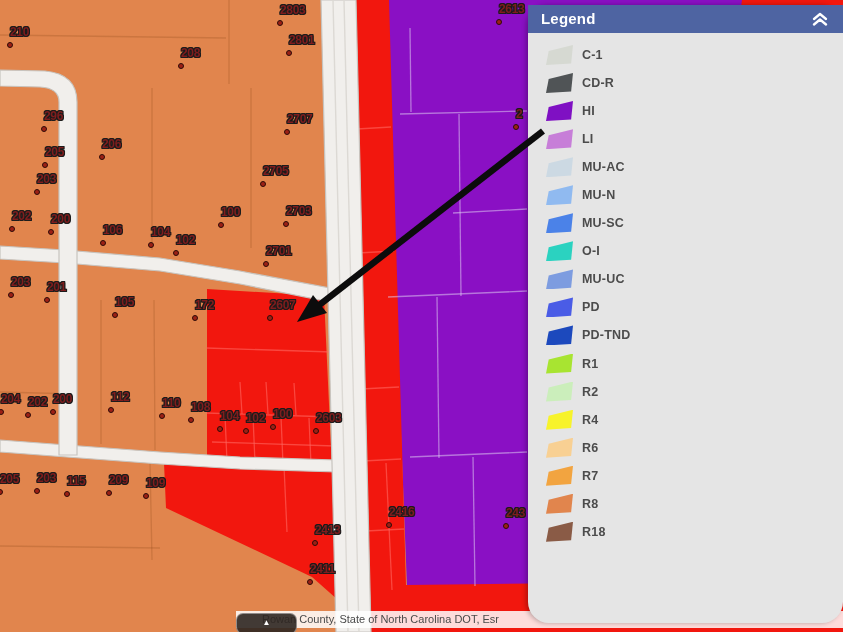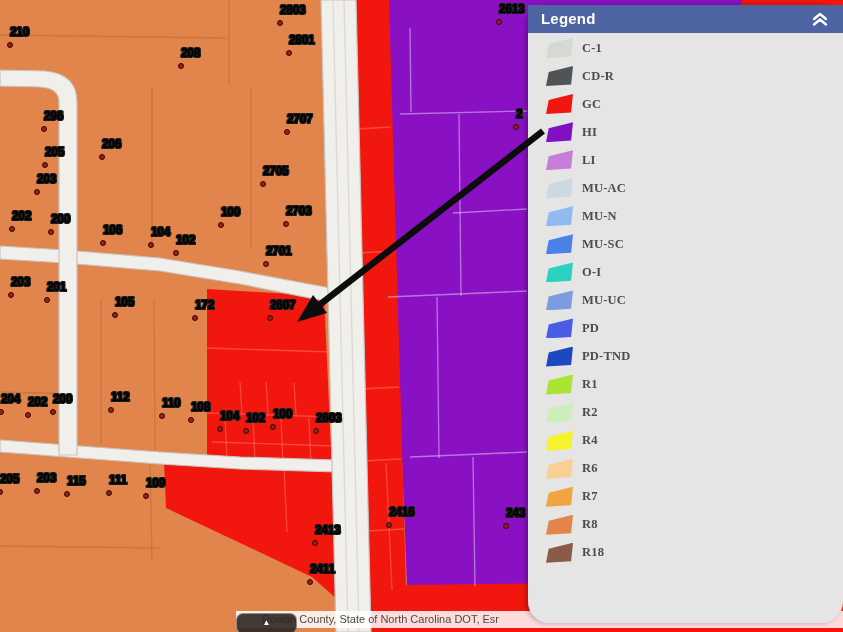--- a/index.html
+++ b/index.html
@@ -9,39 +9,39 @@
   .lane{stroke:#dcd9d4;stroke-width:1.4;}
   .lo{stroke:rgba(140,70,25,.25);stroke-width:1.3;}
   .lr{stroke:rgba(255,104,96,.6);stroke-width:1.3;}
   .lp{stroke:rgba(221,200,241,.55);stroke-width:1.3;}
   
   #labels{position:absolute;left:0;top:0;width:843px;height:632px;z-index:2;pointer-events:none;}
   .pl{position:absolute;}
   .pl .dot{position:absolute;left:0;top:0;width:6px;height:6px;border-radius:50%;
     background:#9c2015;border:1.4px solid #2e0b08;box-sizing:border-box;}
   .pl .plt{position:absolute;left:3px;top:-17px;white-space:nowrap;font-size:12px;font-weight:bold;
-    letter-spacing:-0.3px;color:#000000;
+    letter-spacing:-0.3px;color:#7f1d1d;
     text-shadow:-1px 0 0 #1c1c1c,1px 0 0 #1c1c1c,0 -1px 0 #1c1c1c,0 1px 0 #1c1c1c,
                 -1px -1px 0 #1c1c1c,1px 1px 0 #1c1c1c,-1px 1px 0 #1c1c1c,1px -1px 0 #1c1c1c;}
   
   #attrbar{position:absolute;left:236px;top:611px;width:607px;height:17px;z-index:3;
     background:rgba(255,255,255,.85);}
   #attrbar .attxt{display:block;padding-left:26px;font-size:11px;line-height:17px;color:#4a4a4a;
     white-space:nowrap;overflow:hidden;}
   #attrbtn{position:absolute;left:236px;top:613px;width:61px;height:21px;z-index:4;
     background:rgba(45,38,33,.9);border:1px solid rgba(255,255,255,.42);border-radius:7px;
     box-sizing:border-box;text-align:center;color:#fff;font-size:8px;line-height:18px;cursor:pointer;}
   
   #legend{position:absolute;left:528px;top:5px;width:315px;height:618px;z-index:5;background:#e5e5e5;
     box-shadow:-2px 0 5px rgba(0,0,0,.28);border-radius:21px;}
   #legend-header{position:relative;height:28px;background:#4e64a2;}
   #legend-title{position:absolute;left:13px;top:5px;font-size:15px;font-weight:bold;color:#ffffff;
     letter-spacing:.2px;}
   #legend-collapse{position:absolute;right:14px;top:7px;width:18px;height:14px;cursor:pointer;}
-  #legend-list{padding-top:1px;font-family:Liberation Serif, serif;}
+  #legend-list{padding-top:8px;}
   .lrow{display:flex;align-items:center;height:28.05px;padding-left:18px;}
   .sw{width:27px;height:20px;flex:0 0 27px;
     clip-path:polygon(10% 30%,100% 0%,93% 92%,0% 100%);}
   .lbl{margin-left:9px;font-size:12.5px;font-weight:600;color:#4c4c4c;letter-spacing:.2px;}
   
   #arrow{position:absolute;left:0;top:0;z-index:6;pointer-events:none;}
 </style>
 </head>
 <body>
 
@@ -252,21 +252,21 @@
       <div class="pl" style="left: 34px; top: 488px;">
         <span class="dot"></span>
         <span class="plt">203</span>
       </div>
       <div class="pl" style="left: 64px; top: 491px;">
         <span class="dot"></span>
         <span class="plt">115</span>
       </div>
       <div class="pl" style="left: 106px; top: 490px;">
         <span class="dot"></span>
-        <span class="plt">111</span>
+        <span class="plt">209</span>
       </div>
       <div class="pl" style="left: 143px; top: 493px;">
         <span class="dot"></span>
         <span class="plt">109</span>
       </div>
       <div class="pl" style="left: 312px; top: 540px;">
         <span class="dot"></span>
         <span class="plt">2413</span>
       </div>
       <div class="pl" style="left: 307px; top: 579px;">
@@ -311,24 +311,20 @@
     <div id="legend-list">
         <div class="lrow">
           <span class="sw" style="background: rgb(214, 217, 210);"></span>
           <span class="lbl">C-1</span>
         </div>
         <div class="lrow">
           <span class="sw" style="background: rgb(80, 84, 86);"></span>
           <span class="lbl">CD-R</span>
         </div>
         <div class="lrow">
-          <span class="sw" style="background: rgb(242, 23, 14);"></span>
-          <span class="lbl">GC</span>
-        </div>
-        <div class="lrow">
           <span class="sw" style="background: rgb(127, 16, 195);"></span>
           <span class="lbl">HI</span>
         </div>
         <div class="lrow">
           <span class="sw" style="background: rgb(199, 126, 216);"></span>
           <span class="lbl">LI</span>
         </div>
         <div class="lrow">
           <span class="sw" style="background: rgb(204, 217, 227);"></span>
           <span class="lbl">MU-AC</span>

